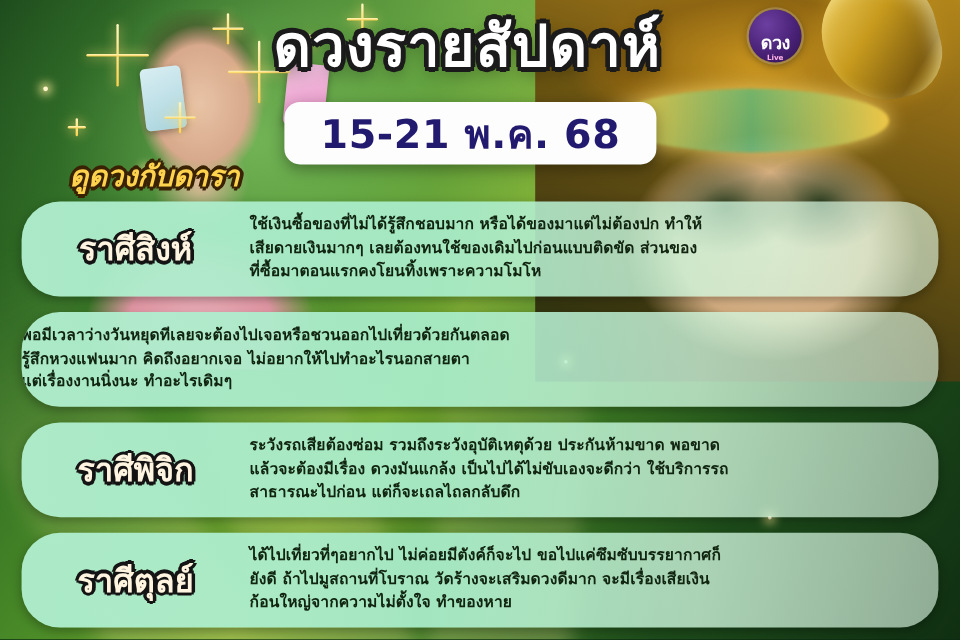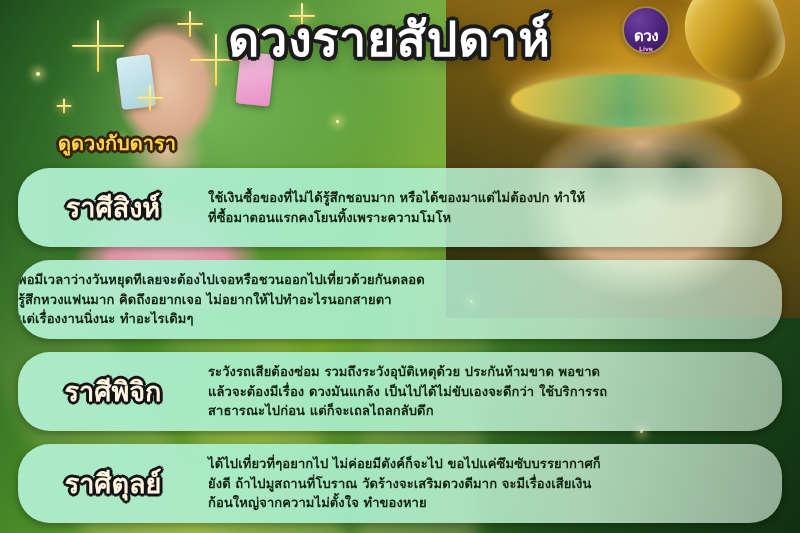--- a/index.html
+++ b/index.html
@@ -102,24 +102,25 @@
     background:#fdfdfd; border-radius:13px;
     box-shadow:0 4px 12px rgba(0,0,0,.35);
     display:flex; align-items:center; justify-content:center;
   }
   .date-badge span {
     font-size:33px; font-weight:bold; color:#221a6e; letter-spacing:.5px; white-space:nowrap;
   }
 
   .celeb-badge {
     position:absolute; left:58px; top:127px;
-    font-size:20px; font-weight:bold; color:#ffd34d; white-space:nowrap;
+    font-size:24px; font-weight:bold; color:#ffd34d; white-space:nowrap;
     text-shadow:
       -2px -2px 0 #3a2304, 2px -2px 0 #3a2304, -2px 2px 0 #3a2304, 2px 2px 0 #3a2304,
       -3px 0 0 #3a2304, 3px 0 0 #3a2304, 0 -3px 0 #3a2304, 0 3px 0 #3a2304;
+    font-style: italic;
   }
 
   .logo {
     position:absolute; right:8px; top:8px;
     width:44px; height:44px; border-radius:50%;
     background:radial-gradient(circle at 34% 28%, #6b3fa0 0%, #4a2277 55%, #2c1250 100%);
     box-shadow:0 0 0 2px rgba(255,255,255,.22), 0 2px 8px rgba(0,0,0,.5);
     display:flex; flex-direction:column; align-items:center; justify-content:flex-end;
   }
   .logo .logo-main { font-size:15px; font-weight:bold; color:#fff; line-height:1; letter-spacing:-.5px; }
@@ -186,35 +187,39 @@
     <div class="sparkle" style="left:36px;  top:72px;  width:4px; height:4px;"></div>
     <div class="sparkle" style="left:120px; top:140px; width:3px; height:3px;"></div>
     <div class="sparkle" style="left:336px; top:120px; width:3px; height:3px;"></div>
     <div class="sparkle" style="left:470px; top:300px; width:3px; height:3px;"></div>
     <div class="sparkle" style="left:640px; top:430px; width:3px; height:3px;"></div>
   </div>
 
   <div class="header">
     <div class="main-title">ดวงรายสัปดาห์</div>
 
+    <div class="date-badge">
+      <span>15-21 พ.ค. 68</span>
+    </div>
 
     <div class="celeb-badge">ดูดวงกับดารา</div>
 
     <div class="logo">
       <div class="logo-main">ดวง</div>
       <div class="logo-sub">Live</div>
     </div>
   </div>
 
   <div class="cards">
 
     <div class="sign-card">
       <div class="sign-name">ราศีสิงห์</div>
       <div class="sign-body">
         <span class="ln">ใช้เงินซื้อของที่ไม่ได้รู้สึกชอบมาก หรือได้ของมาแต่ไม่ต้องปก ทำให้</span>
+        <span class="ln">เสียดายเงินมากๆ เลยต้องทนใช้ของเดิมไปก่อนแบบติดขัด ส่วนของ</span>
         <span class="ln">ที่ซื้อมาตอนแรกคงโยนทิ้งเพราะความโมโห</span>
       </div>
     </div>
 
     <div class="sign-card">
       <div class="sign-body">
         <span class="ln">พอมีเวลาว่างวันหยุดทีเลยจะต้องไปเจอหรือชวนออกไปเที่ยวด้วยกันตลอด</span>
         <span class="ln">รู้สึกหวงแฟนมาก คิดถึงอยากเจอ ไม่อยากให้ไปทำอะไรนอกสายตา</span>
         <span class="ln">แต่เรื่องงานนิ่งนะ ทำอะไรเดิมๆ</span>
       </div>

